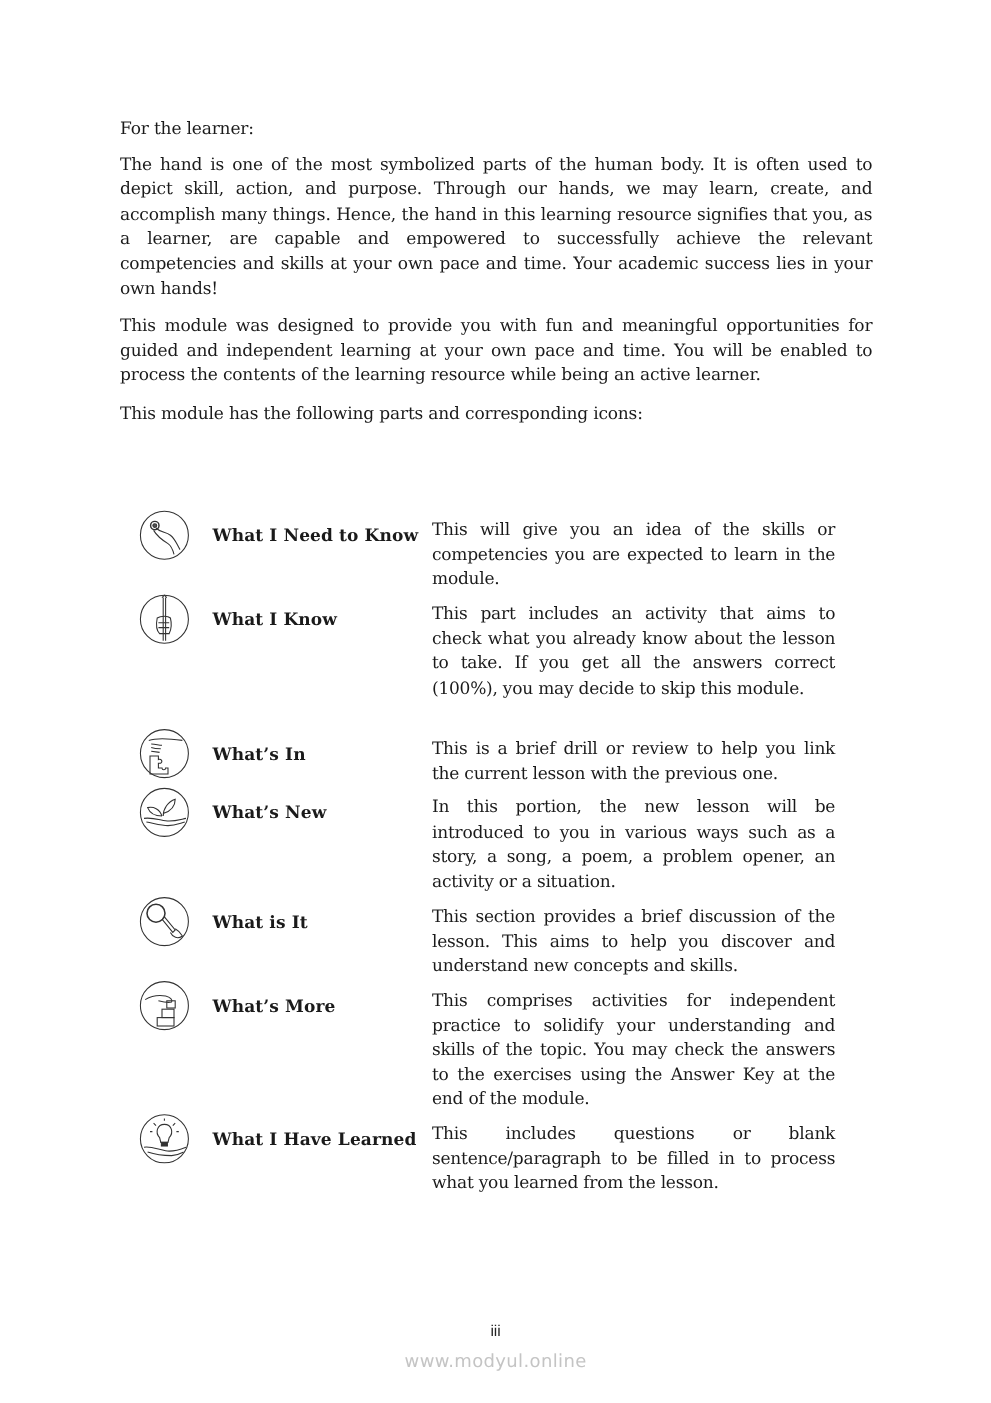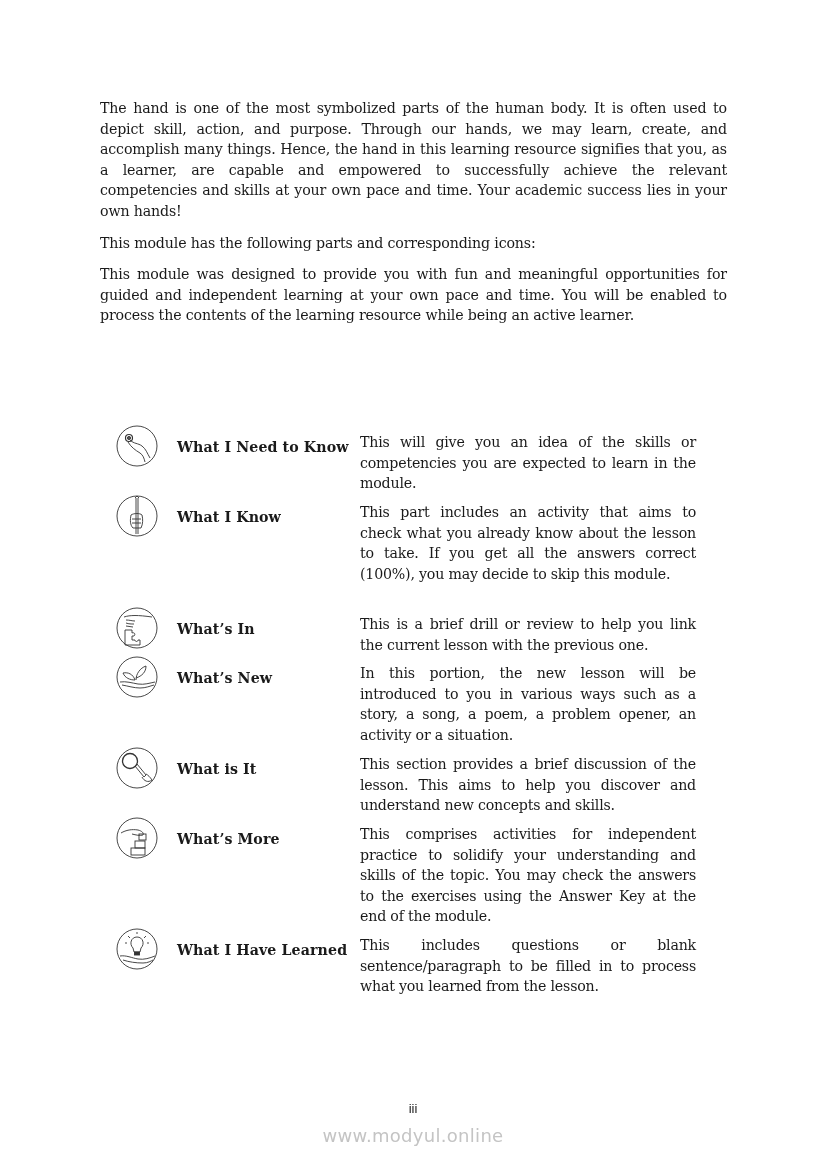--- a/index.html
+++ b/index.html
@@ -12,29 +12,30 @@
   .part { position: absolute; left: 0; width: 826px; }
   .part .icon { position: absolute; left: 116px; width: 42px; height: 42px; }
   .part .icon svg { width: 42px; height: 42px; display: block; }
   .part .title { position: absolute; left: 177px; top: 5px; font-weight: bold; 
                  font-size: 14.2px; line-height: 20px; white-space: nowrap; letter-spacing: 0.1px; }
   .part .desc { position: absolute; left: 360px; top: 0; width: 336px; font-size: 14.2px;
                 line-height: 20.6px; text-align: justify; letter-spacing: -0.2px; }
   .footer-page { position: absolute; top: 1101px; left: 0; width: 826px; text-align: center;
                  font-family: Liberation Sans, sans-serif; font-size: 13px; color: #222; }
   .footer-site { position: absolute; top: 1125px; left: 0; width: 826px; text-align: center;
-                 font-family: "DejaVu Sans", "Liberation Sans", sans-serif; font-size: 18px; color: #c4c4c4; letter-spacing: 0.3px; }
+                 font-family: "DejaVu Sans", "Liberation Sans", sans-serif; font-size: 15px; color: #c4c4c4; letter-spacing: 0.3px; }
 </style>
 </head>
 <body>
 
 <div class="page">
+  <p class="para intro">For the learner:</p>
   <p class="para">The hand is one of the most symbolized parts of the human body. It is often used to depict skill, action, and purpose. Through our hands, we may learn, create, and accomplish many things. Hence, the hand in this learning resource signifies that you, as a learner, are capable and empowered to successfully achieve the relevant competencies and skills at your own pace and time. Your academic success lies in your own hands!</p>
+  <p class="para">This module was designed to provide you with fun and meaningful opportunities for guided and independent learning at your own pace and time. You will be enabled to process the contents of the learning resource while being an active learner.</p>
   <p class="para">This module has the following parts and corresponding icons:</p>
-  <p class="para">This module was designed to provide you with fun and meaningful opportunities for guided and independent learning at your own pace and time. You will be enabled to process the contents of the learning resource while being an active learner.</p>
 </div>
 
 <div class="parts">
 
   <div class="part" style="top:432px;">
     <div class="icon" style="top:-7px;">
       <svg viewBox="0 0 42 42" fill="none" stroke="#333" stroke-width="0.9">
         <circle cx="21" cy="21" r="20"></circle>
         <circle cx="13" cy="13" r="3.5" stroke-width="1.2"></circle>
         <circle cx="13" cy="13" r="1.6" fill="#555"></circle>

